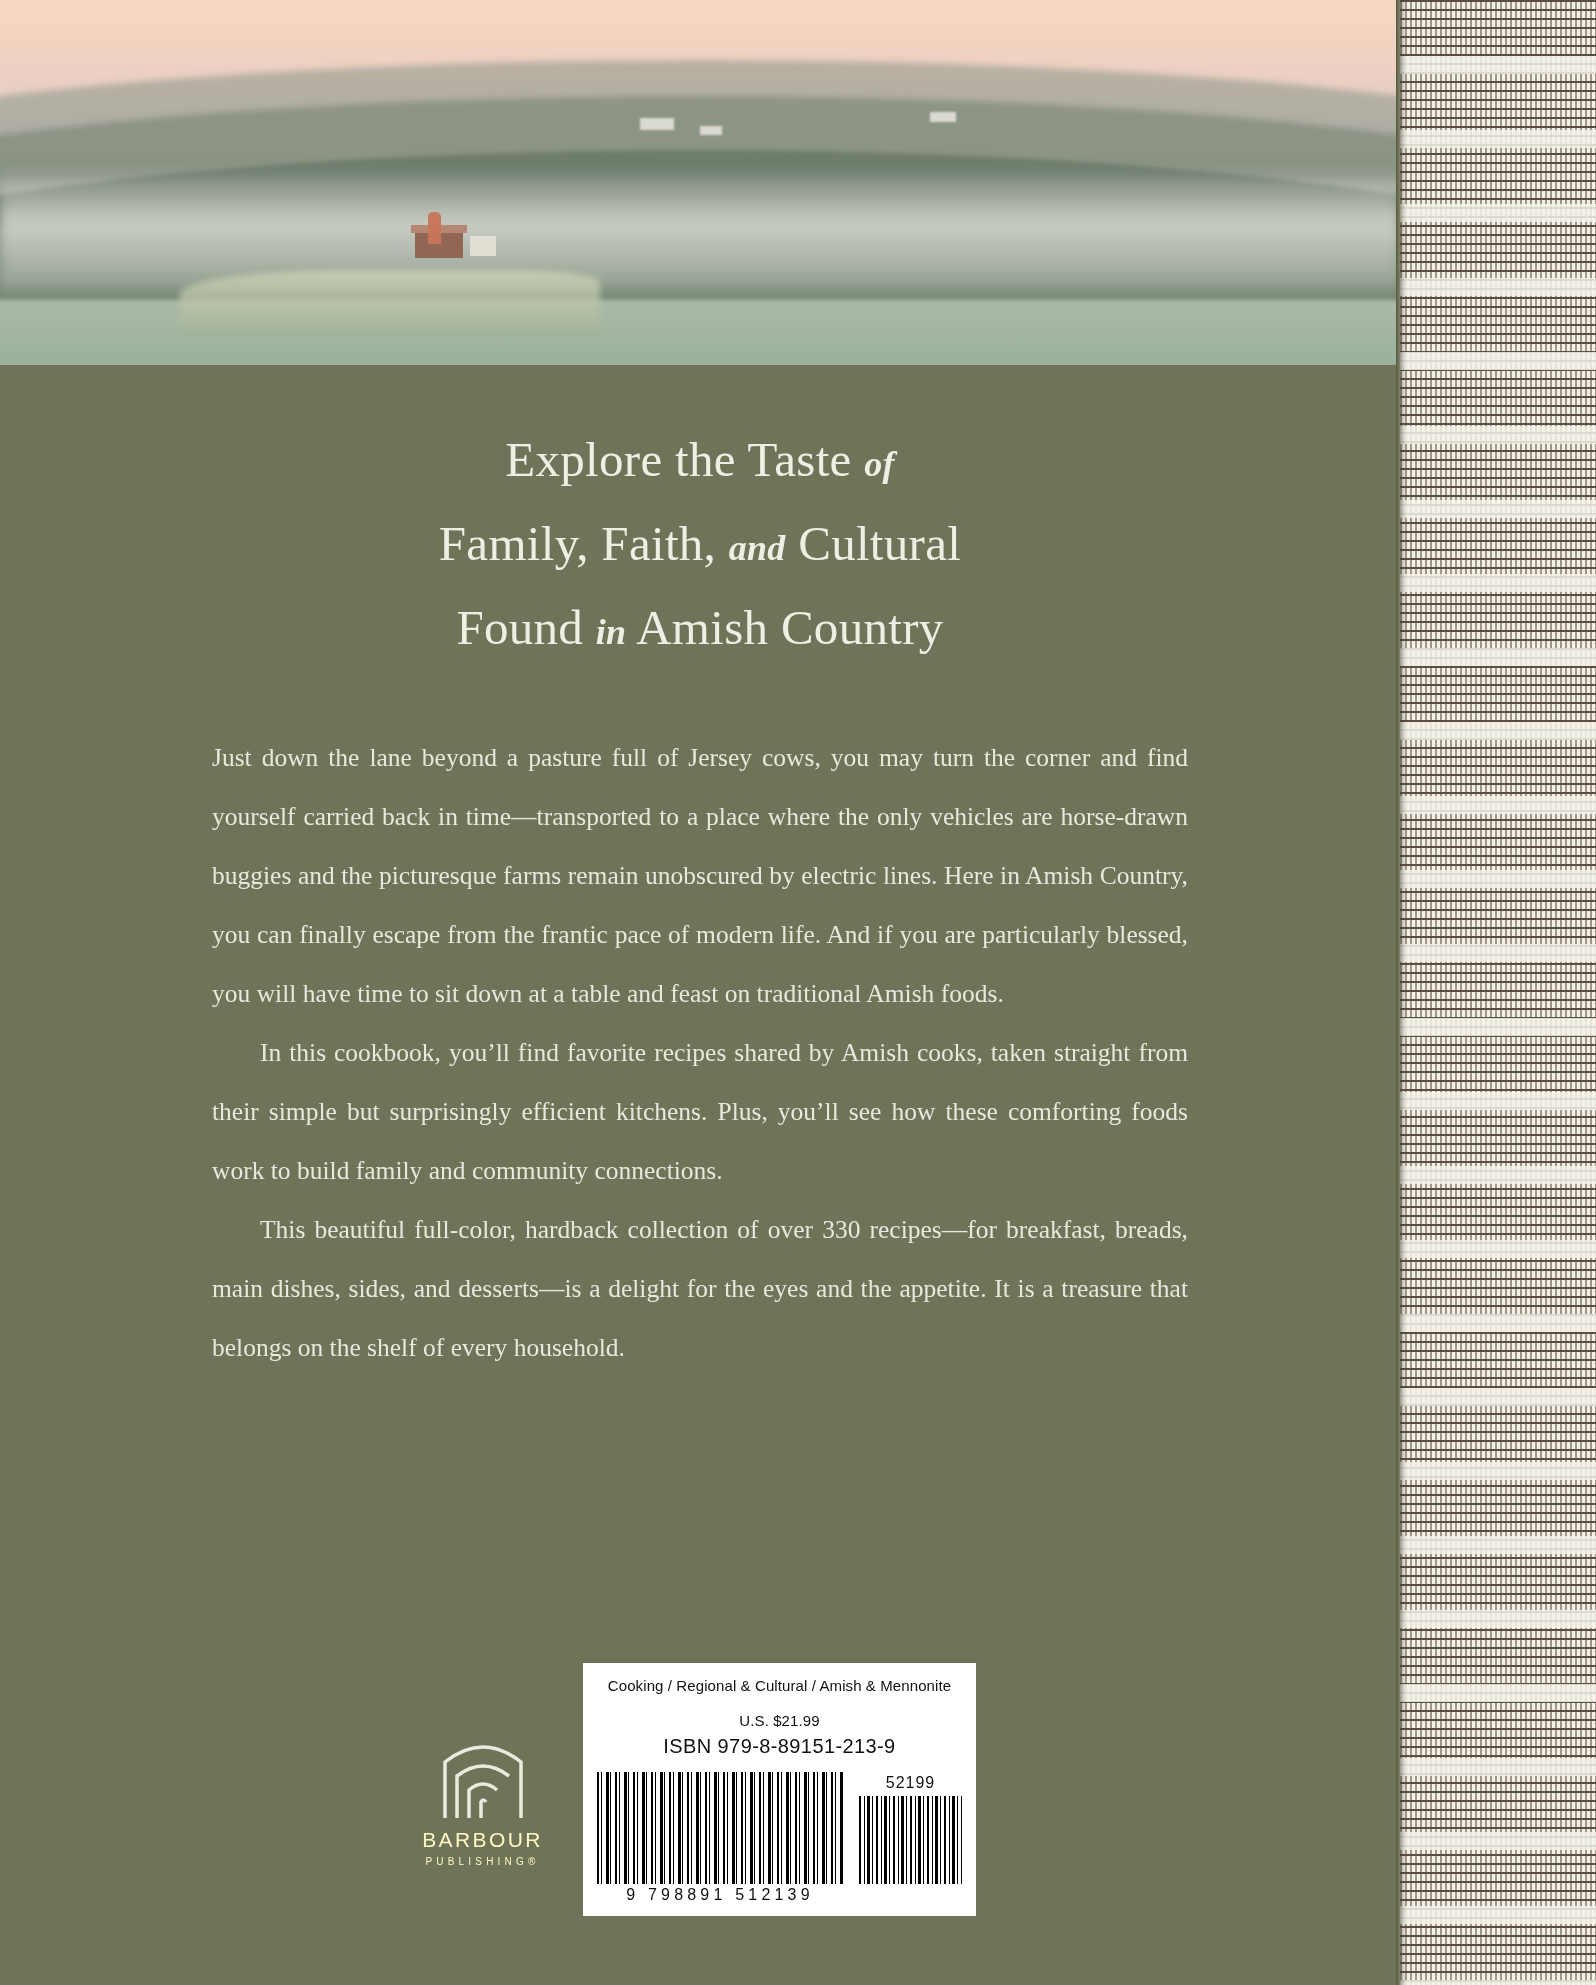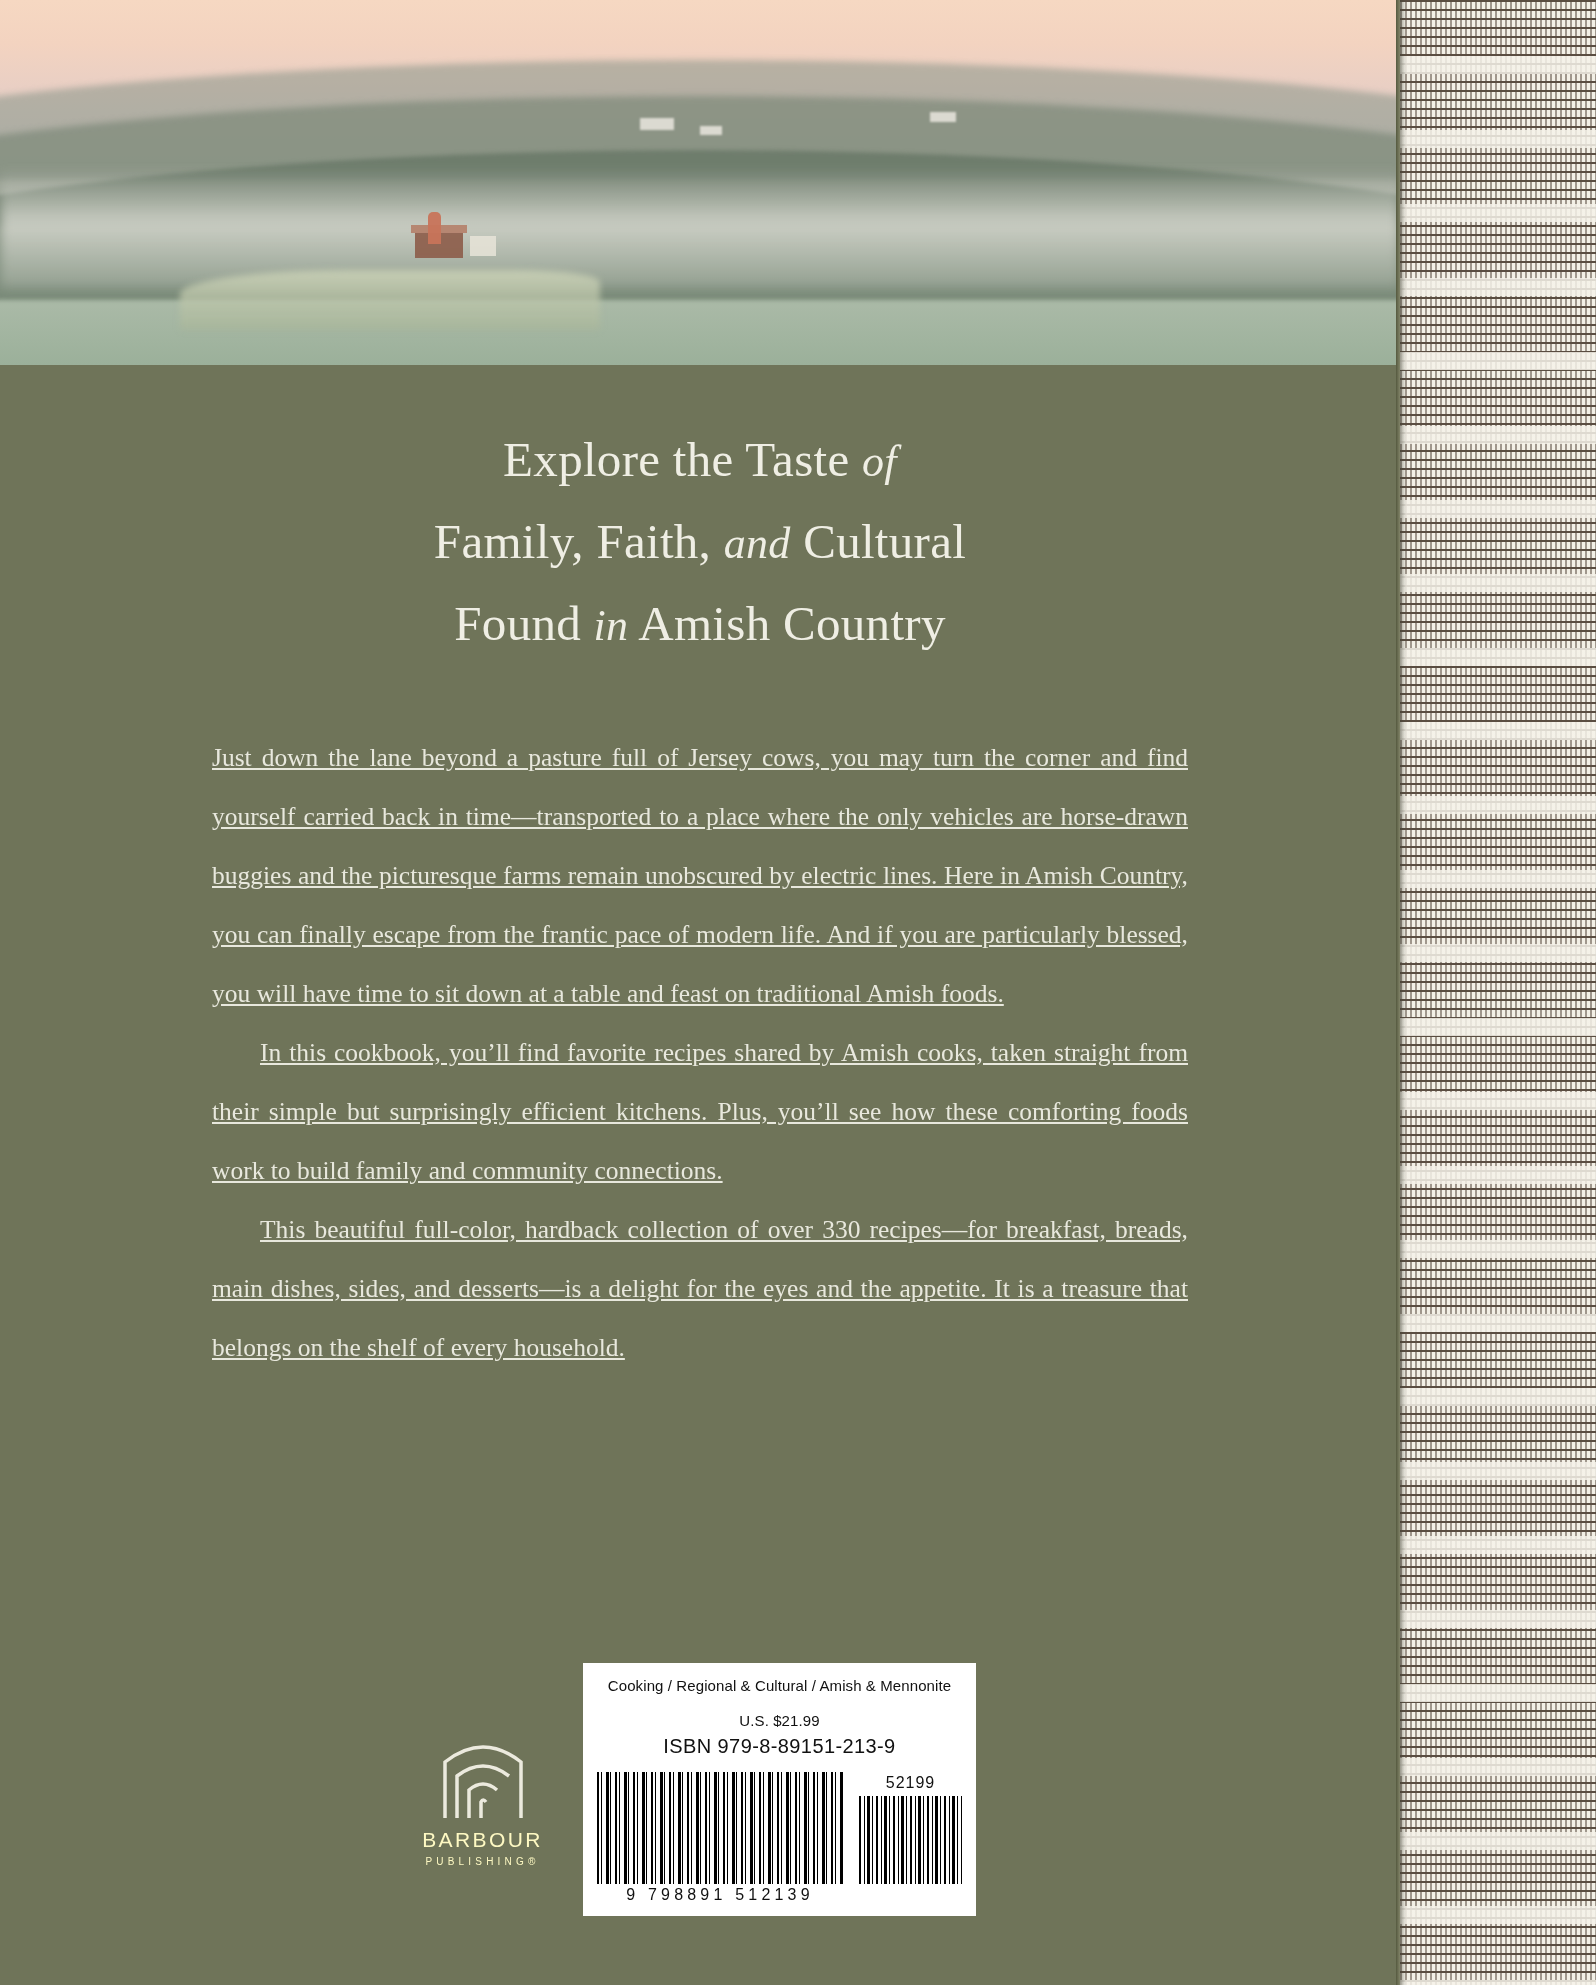--- a/index.html
+++ b/index.html
@@ -165,34 +165,34 @@
     color: #efeee4;
   }
   .headline .line {
     font-size: 49px;
     line-height: 80px;
     letter-spacing: 0.3px;
     white-space: nowrap;
   }
   .headline .ital {
     font-style: italic;
-    font-size: 44px;
+    font-size: 36px;
+    font-weight: bold;
   }
 
   
   .copy {
     position: absolute;
     left: 212px;
     top: 728px;
     width: 976px;
     color: #e8e8dd;
     font-size: 25.5px;
     line-height: 59px;
     text-align: justify;
-    text-decoration: underline;
   }
   .copy p {
     margin: 0;
   }
   .copy p + p {
     text-indent: 48px;
   }
 
   
   .barcode-block {

